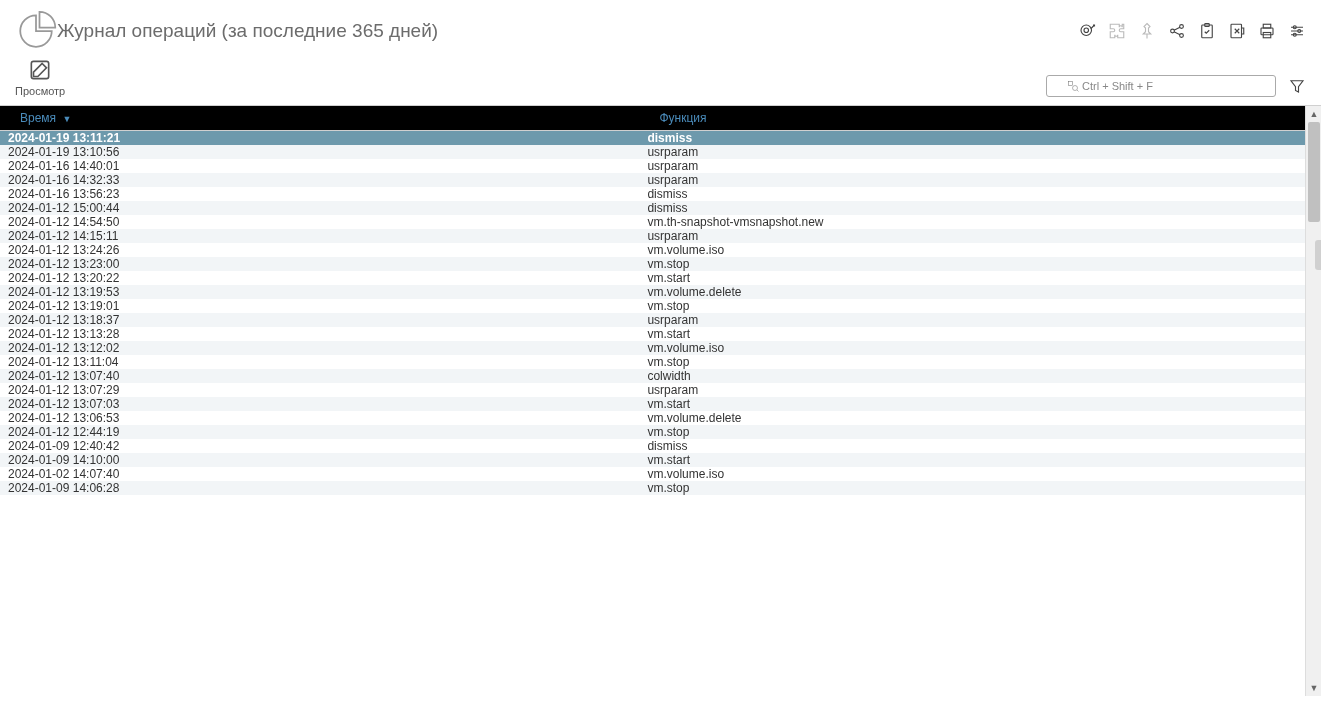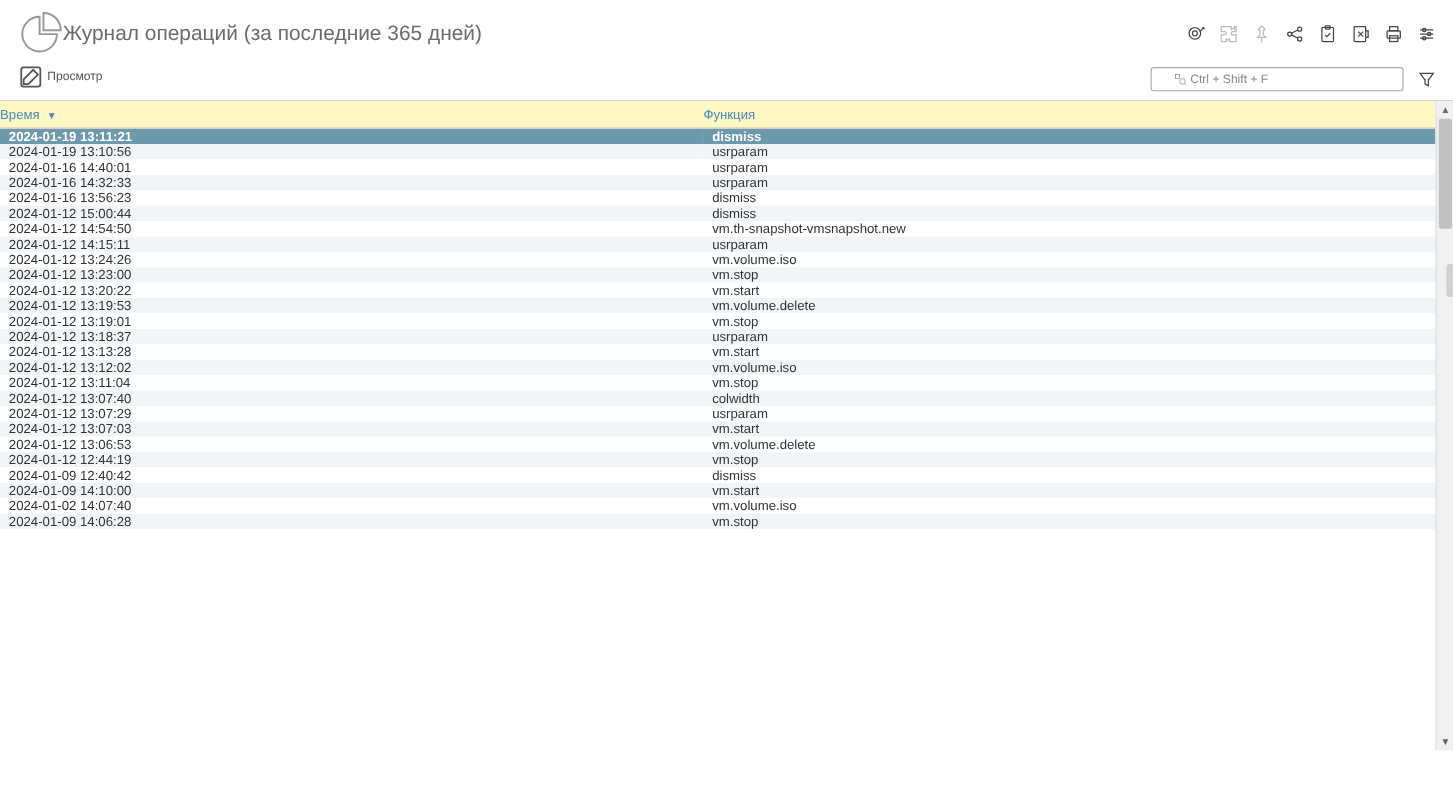--- a/index.html
+++ b/index.html
@@ -48,21 +48,21 @@
       stroke-width: 1.5;
     }
     .second-row {
       display: flex;
       justify-content: space-between;
       align-items: flex-end;
       padding: 0 15px 8px 15px;
     }
     .view-btn {
       display: flex;
-      flex-direction: row;
+      flex-direction: column;
       align-items: center;
       cursor: pointer;
       gap: 2px;
     }
     .view-btn svg {
       width: 26px;
       height: 26px;
       stroke: #555;
       fill: none;
       stroke-width: 1.5;
@@ -112,22 +112,22 @@
     .table-wrapper {
       border-top: 1px solid #d0d0d0;
       position: relative;
     }
     .table {
       width: calc(100% - 16px);
       border-collapse: collapse;
     }
     .table th {
       text-align: left;
-      padding: 5px 0;
-      background: #fef9c3;
+      padding: 5px 20px;
+      background: #000000;
       border-bottom: 1px solid #d0d0d0;
       color: #4a8bba;
       font-weight: normal;
       font-size: 12px;
       cursor: pointer;
       margin-top: 31px;
     }
     .table th .sort-arrow {
       display: inline-block;
       margin-left: 3px;

